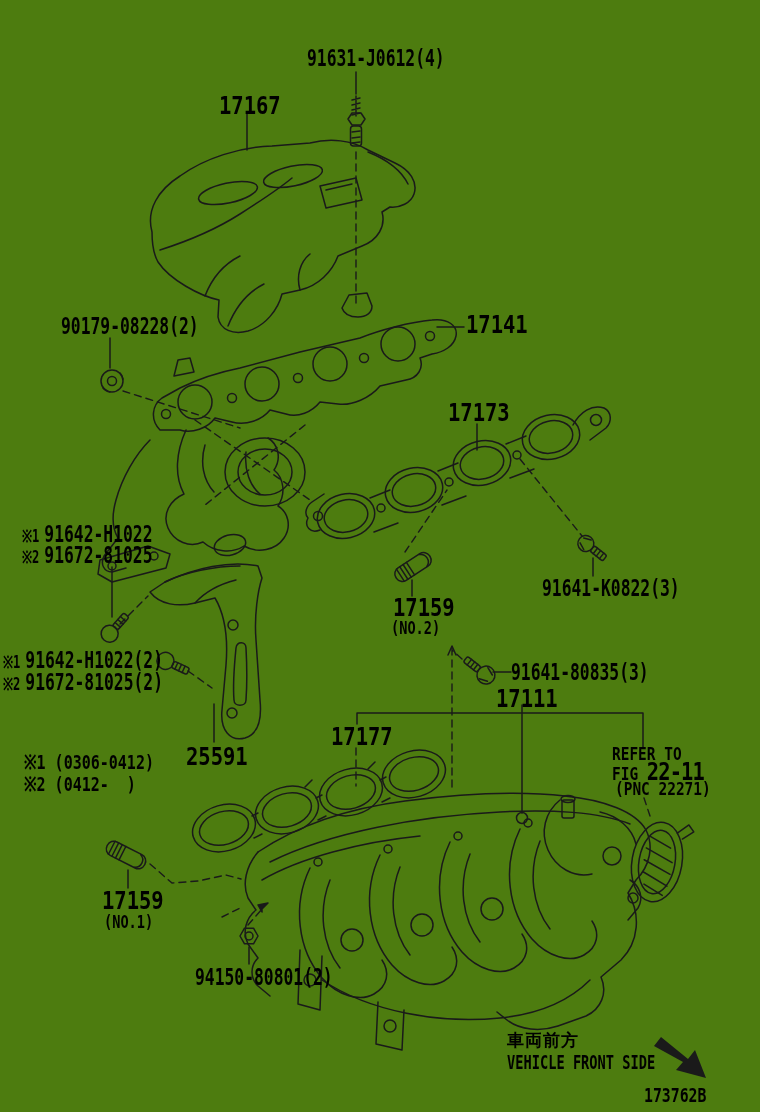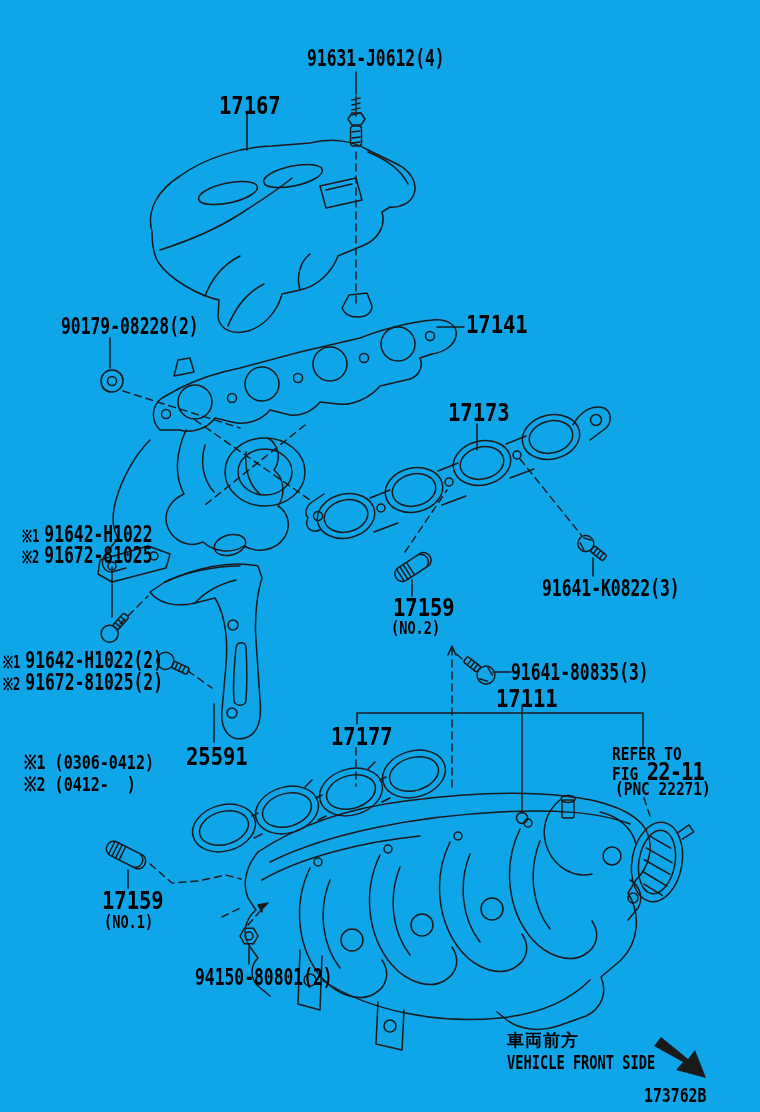--- a/index.html
+++ b/index.html
@@ -1,16 +1,16 @@
 <!DOCTYPE html>
 <html><head>
 <meta charset="utf-8">
 <style>
   html,body{margin:0;padding:0;background:#fff;}
-  #stage{position:relative;width:760px;height:1112px;background:#0ea5e9;overflow:hidden;
+  #stage{position:relative;width:760px;height:1112px;background:#4d7c0f;overflow:hidden;
          font-family:"DejaVu Sans Mono","Liberation Mono",monospace;}
   svg{position:absolute;left:0;top:0;}
   .lbl{position:absolute;font-weight:bold;color:#000;white-space:pre;line-height:1;
        transform-origin:0 0;font-family:"DejaVu Sans Mono","Liberation Mono",monospace;}
   .pn  {font-size:23px;transform:scaleX(0.71);}
   .big {font-size:25px;transform:scaleX(0.82);}
   .sm  {font-size:17px;transform:scaleX(0.80);}
   .note{font-size:20px;transform:scaleX(0.75);}
   .refer{font-size:17px;transform:scaleX(0.85);}
   .refer .fig-num{font-size:24px;letter-spacing:-1px;}

